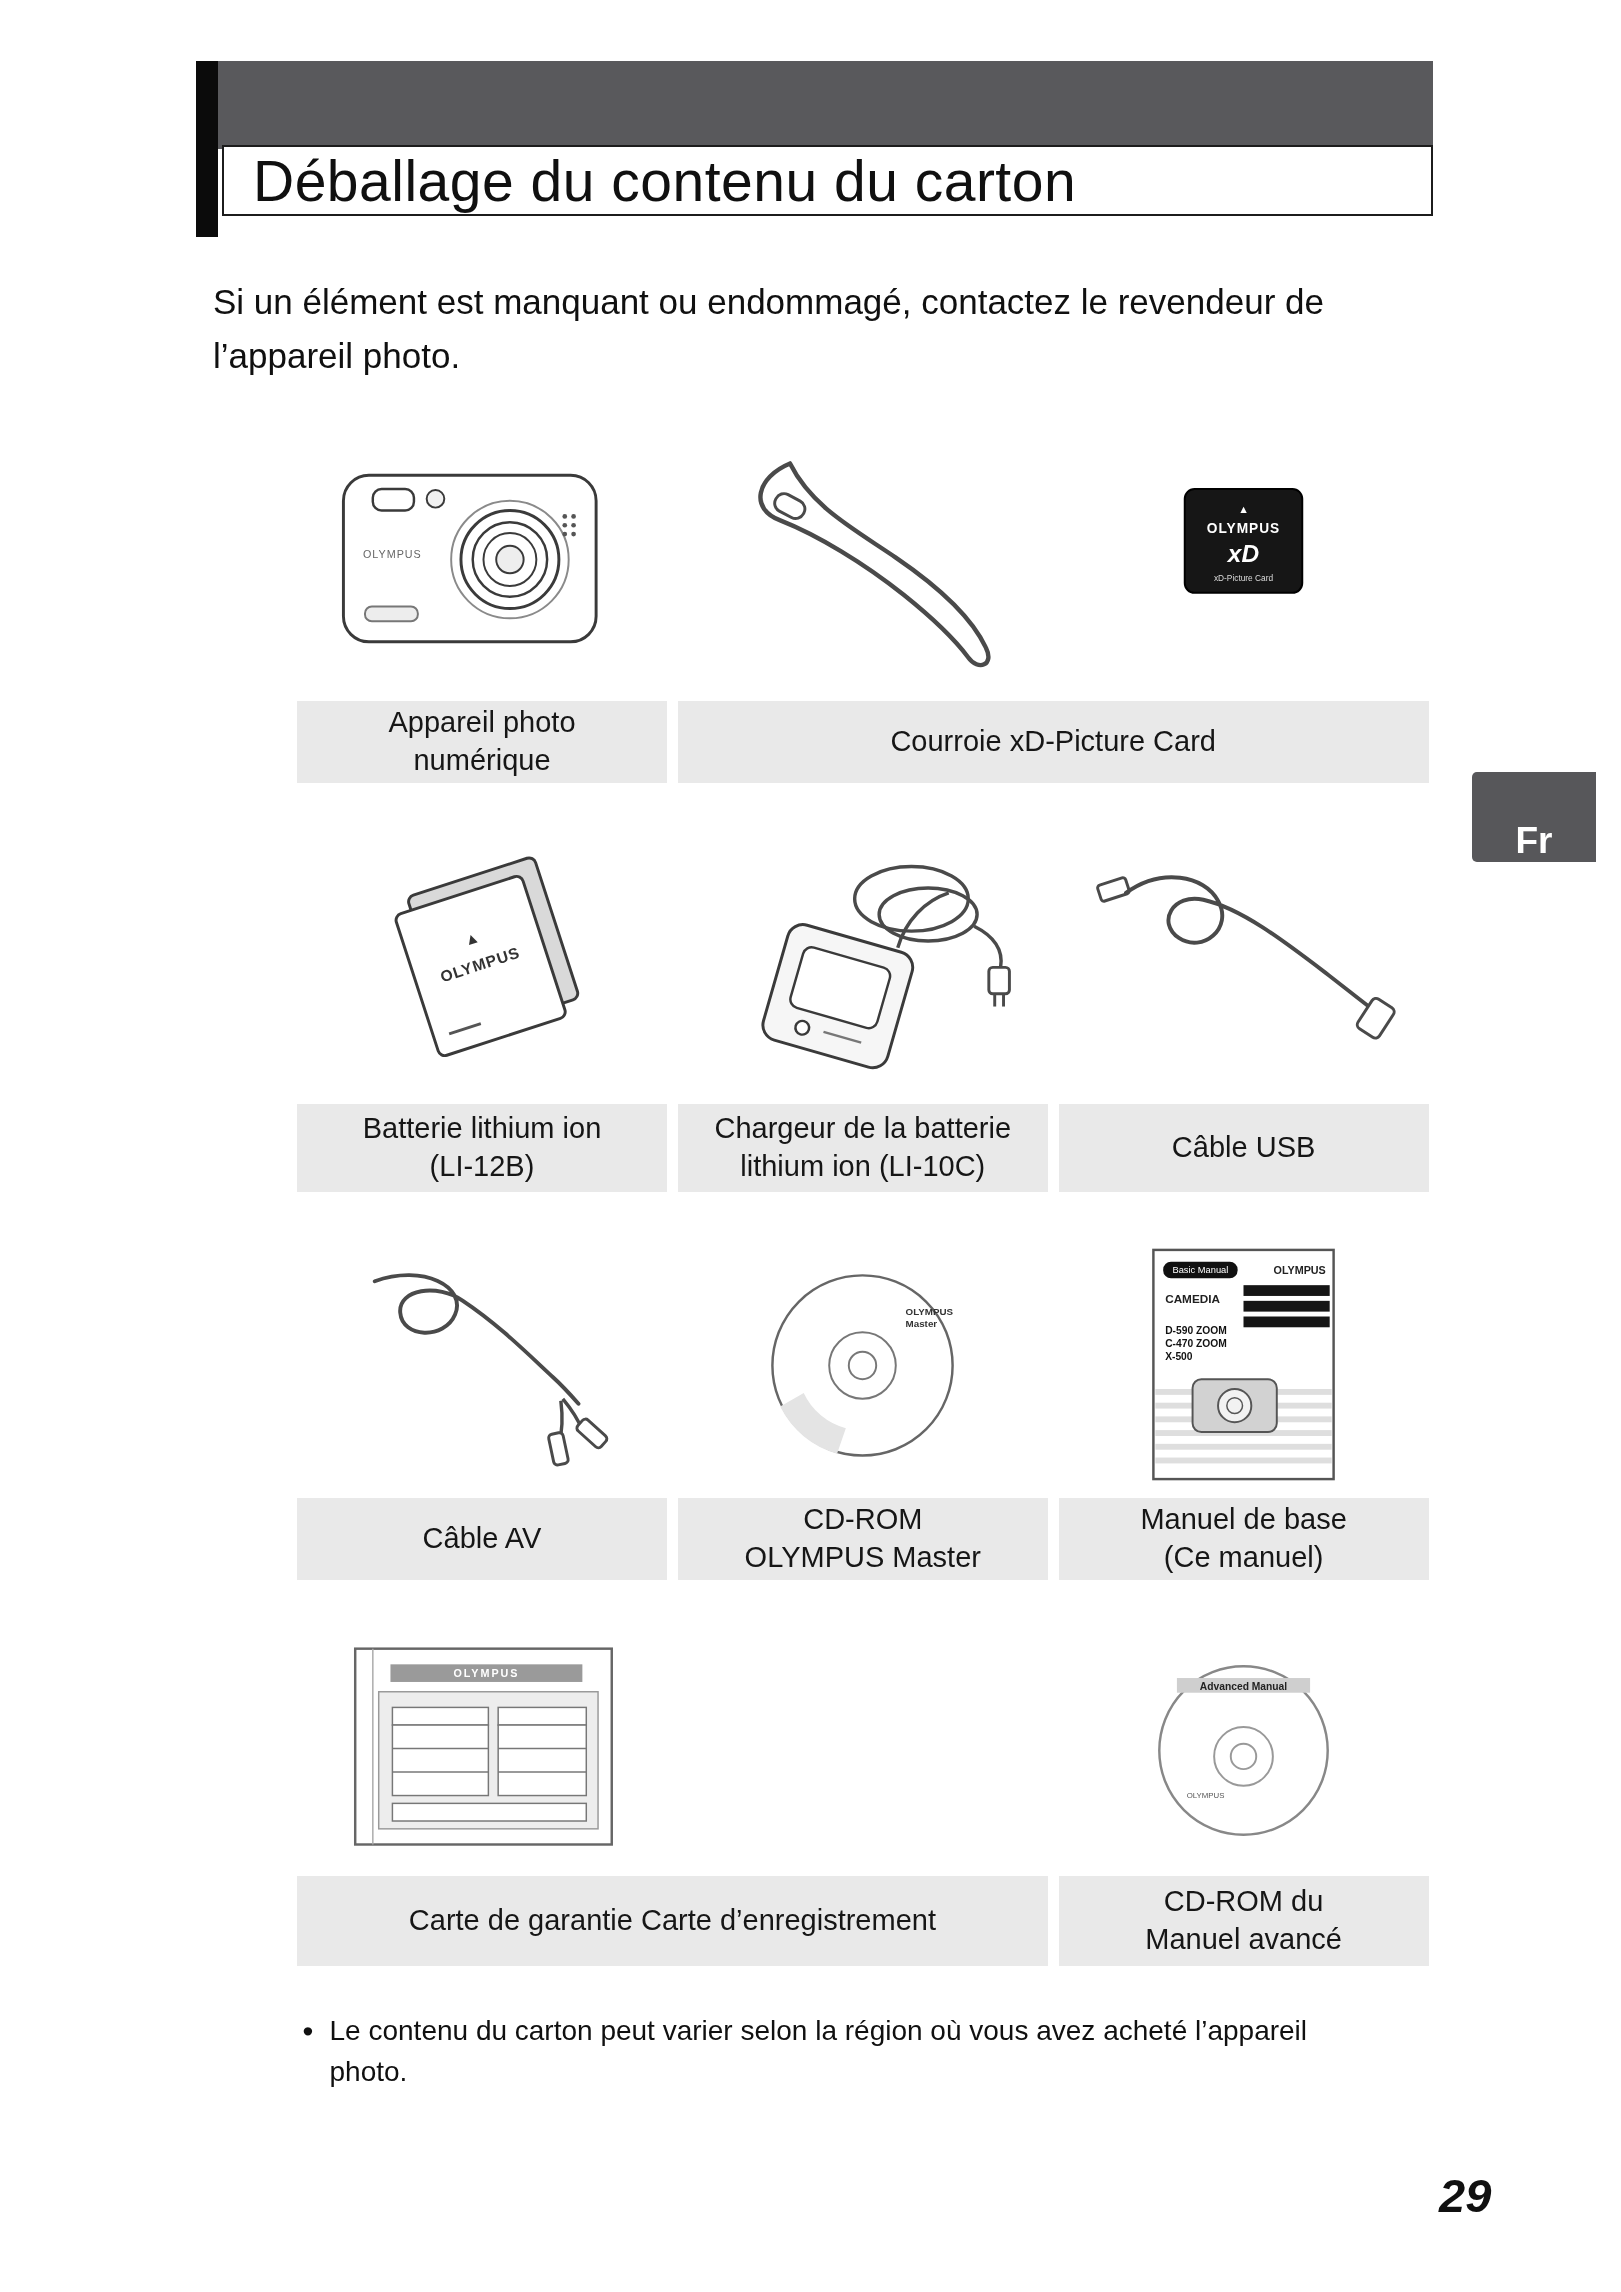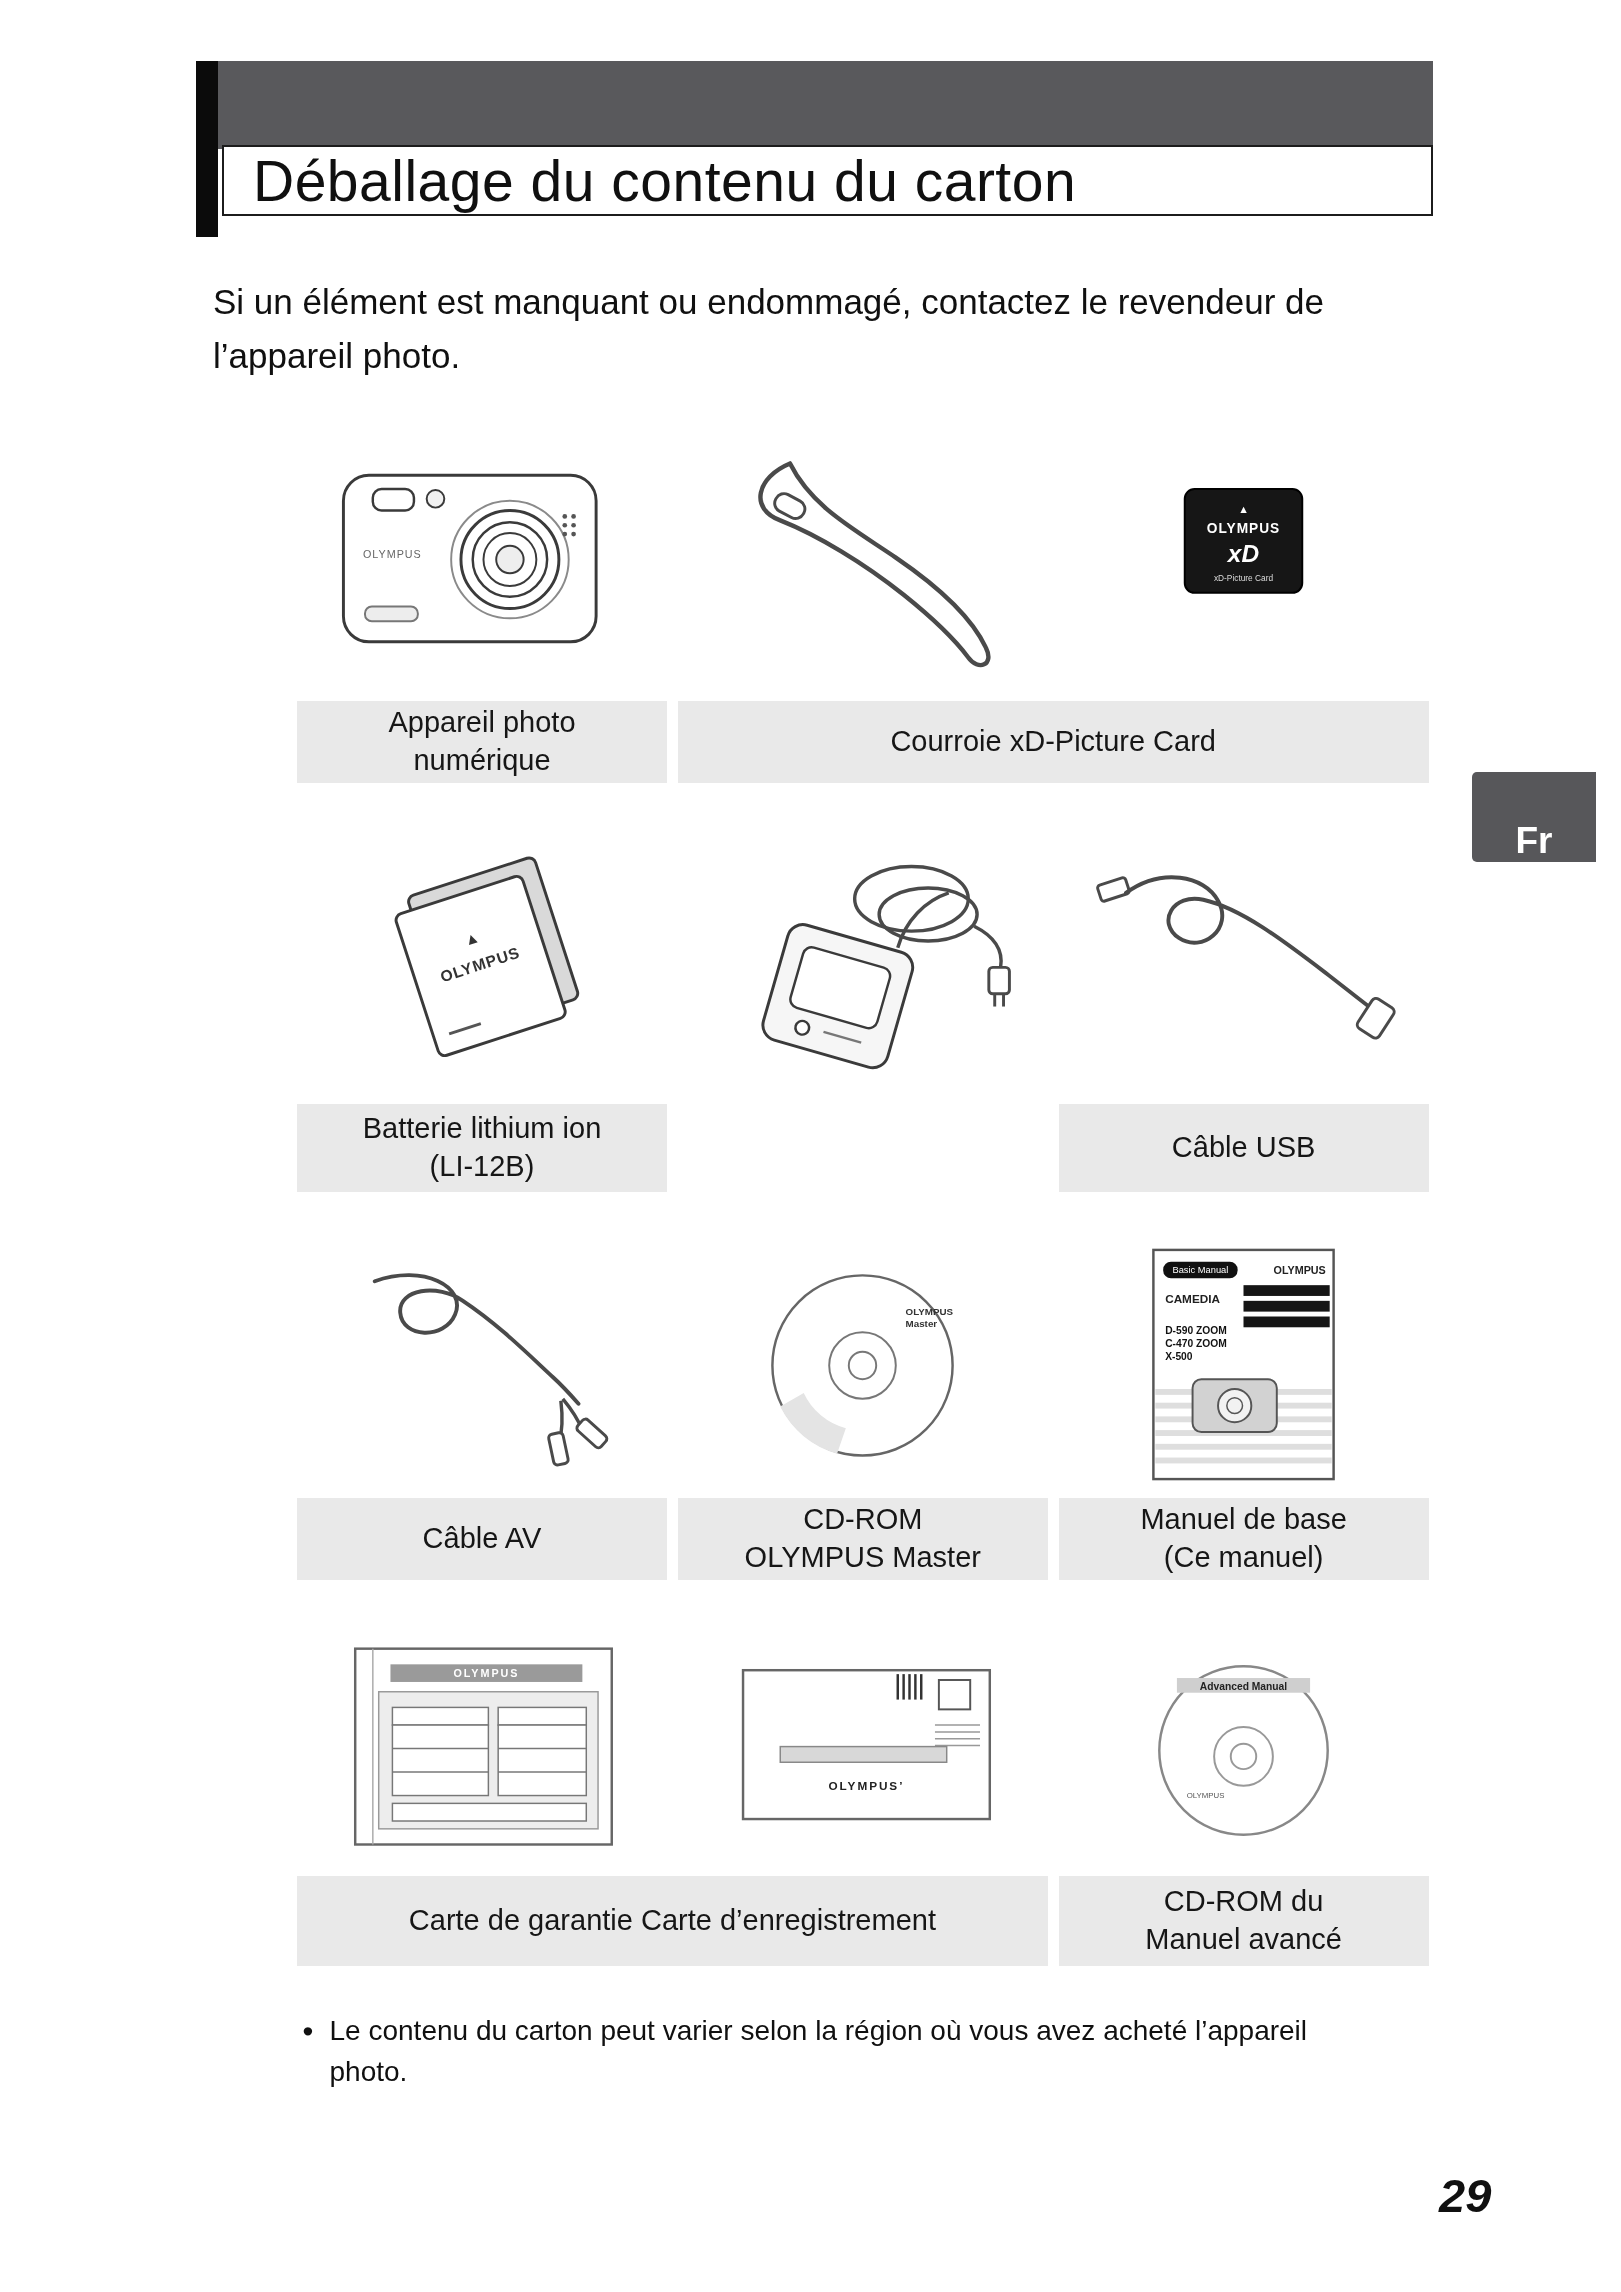--- a/index.html
+++ b/index.html
@@ -132,20 +132,22 @@
     <div class="img-cell" style="grid-row:4;grid-column:3">
       <svg width="333" height="265" viewBox="0 0 340 270">
         <rect x="22" y="54" width="30" height="17" rx="3" transform="rotate(-18 37 62)" fill="#ffffff" stroke="#4a4a4a" stroke-width="3"></rect>
         <path d="M50,66 c36,-26 80,-18 94,8 c16,28 -16,54 -40,38 c-23,-16 -6,-46 25,-39 c40,9 86,45 128,77 c18,14 33,26 45,35" fill="none" stroke="#4a4a4a" stroke-width="4" stroke-linecap="round"></path>
         <rect x="292" y="176" width="26" height="36" rx="5" transform="rotate(33 305 194)" fill="#ffffff" stroke="#4a4a4a" stroke-width="3"></rect>
       </svg>
     </div>
 
     <div class="label-bar" style="grid-row:5;grid-column:1">Batterie lithium ion
 (LI-12B)</div>
+    <div class="label-bar" style="grid-row:5;grid-column:2">Chargeur de la batterie
+lithium ion (LI-10C)</div>
     <div class="label-bar" style="grid-row:5;grid-column:3">Câble USB</div>
 
     <div class="img-cell" style="grid-row:7;grid-column:1">
       <svg width="333" height="245" viewBox="0 0 340 250">
         <path d="M60,40 c50,-18 94,6 82,34 c-11,26 -54,24 -56,-2 c-2,-24 38,-30 64,-12 c36,24 64,52 92,78 c10,9 18,18 26,27" fill="none" stroke="#4a4a4a" stroke-width="4" stroke-linecap="round"></path>
         <path d="M252,160 c10,12 16,22 20,32 M250,162 c2,16 2,30 -2,44" fill="none" stroke="#4a4a4a" stroke-width="3.5"></path>
         <rect x="266" y="188" width="32" height="15" rx="4" transform="rotate(42 282 195)" fill="#ffffff" stroke="#4a4a4a" stroke-width="3"></rect>
         <rect x="232" y="204" width="32" height="15" rx="4" transform="rotate(78 248 211)" fill="#ffffff" stroke="#4a4a4a" stroke-width="3"></rect>
       </svg>
     </div>
@@ -210,41 +212,20 @@
             <rect x="186" y="94" width="90" height="72"></rect>
           <line x1="78" y1="118" x2="176" y2="118"></line>
             <line x1="78" y1="142" x2="176" y2="142"></line>
           <line x1="186" y1="118" x2="276" y2="118"></line>
             <line x1="186" y1="142" x2="276" y2="142"></line>
           <rect x="78" y="174" width="198" height="18"></rect>
         </g>
       </svg>
     </div>
 
-    <div class="img-cell" style="grid-row:10;grid-column:2">
-      <svg width="333" height="235" viewBox="0 0 340 240">
-        <rect x="48" y="38" width="252" height="152" fill="#ffffff" stroke="#666666" stroke-width="2.5"></rect>
-        <g stroke="#333333" stroke-width="2.5">
-          <line x1="206" y1="42" x2="206" y2="68"></line>
-            <line x1="212" y1="42" x2="212" y2="68"></line>
-          <line x1="218" y1="42" x2="218" y2="68"></line>
-            <line x1="224" y1="42" x2="224" y2="68"></line>
-          <line x1="230" y1="42" x2="230" y2="68"></line>
-        </g>
-        <rect x="248" y="48" width="32" height="30" fill="#ffffff" stroke="#555555" stroke-width="2"></rect>
-        <g stroke="#999999" stroke-width="1.5">
-          <line x1="244" y1="94" x2="290" y2="94"></line>
-            <line x1="244" y1="101" x2="290" y2="101"></line>
-          <line x1="244" y1="108" x2="290" y2="108"></line>
-            <line x1="244" y1="115" x2="290" y2="115"></line>
-        </g>
-        <rect x="86" y="116" width="170" height="16" fill="#d8d8d8" stroke="#888888" stroke-width="1.5"></rect>
-        <text x="174" y="160" font-size="12" font-weight="bold" fill="#222222" text-anchor="middle" letter-spacing="2">OLYMPUS’</text>
-      </svg>
-    </div>
 
     <div class="img-cell" style="grid-row:10;grid-column:3">
       <svg width="333" height="235" viewBox="0 0 340 240">
         <circle cx="170" cy="120" r="86" fill="#ffffff" stroke="#888888" stroke-width="2.5"></circle>
         <rect x="102" y="46" width="136" height="15" fill="#cfcfcf"></rect>
         <text x="170" y="58" font-size="10.5" font-weight="bold" fill="#222222" text-anchor="middle">Advanced Manual</text>
         <circle cx="170" cy="126" r="30" fill="none" stroke="#999999" stroke-width="2"></circle>
         <circle cx="170" cy="126" r="13" fill="#ffffff" stroke="#999999" stroke-width="2"></circle>
         <text x="112" y="168" font-size="8" fill="#555555">OLYMPUS</text>
       </svg>

